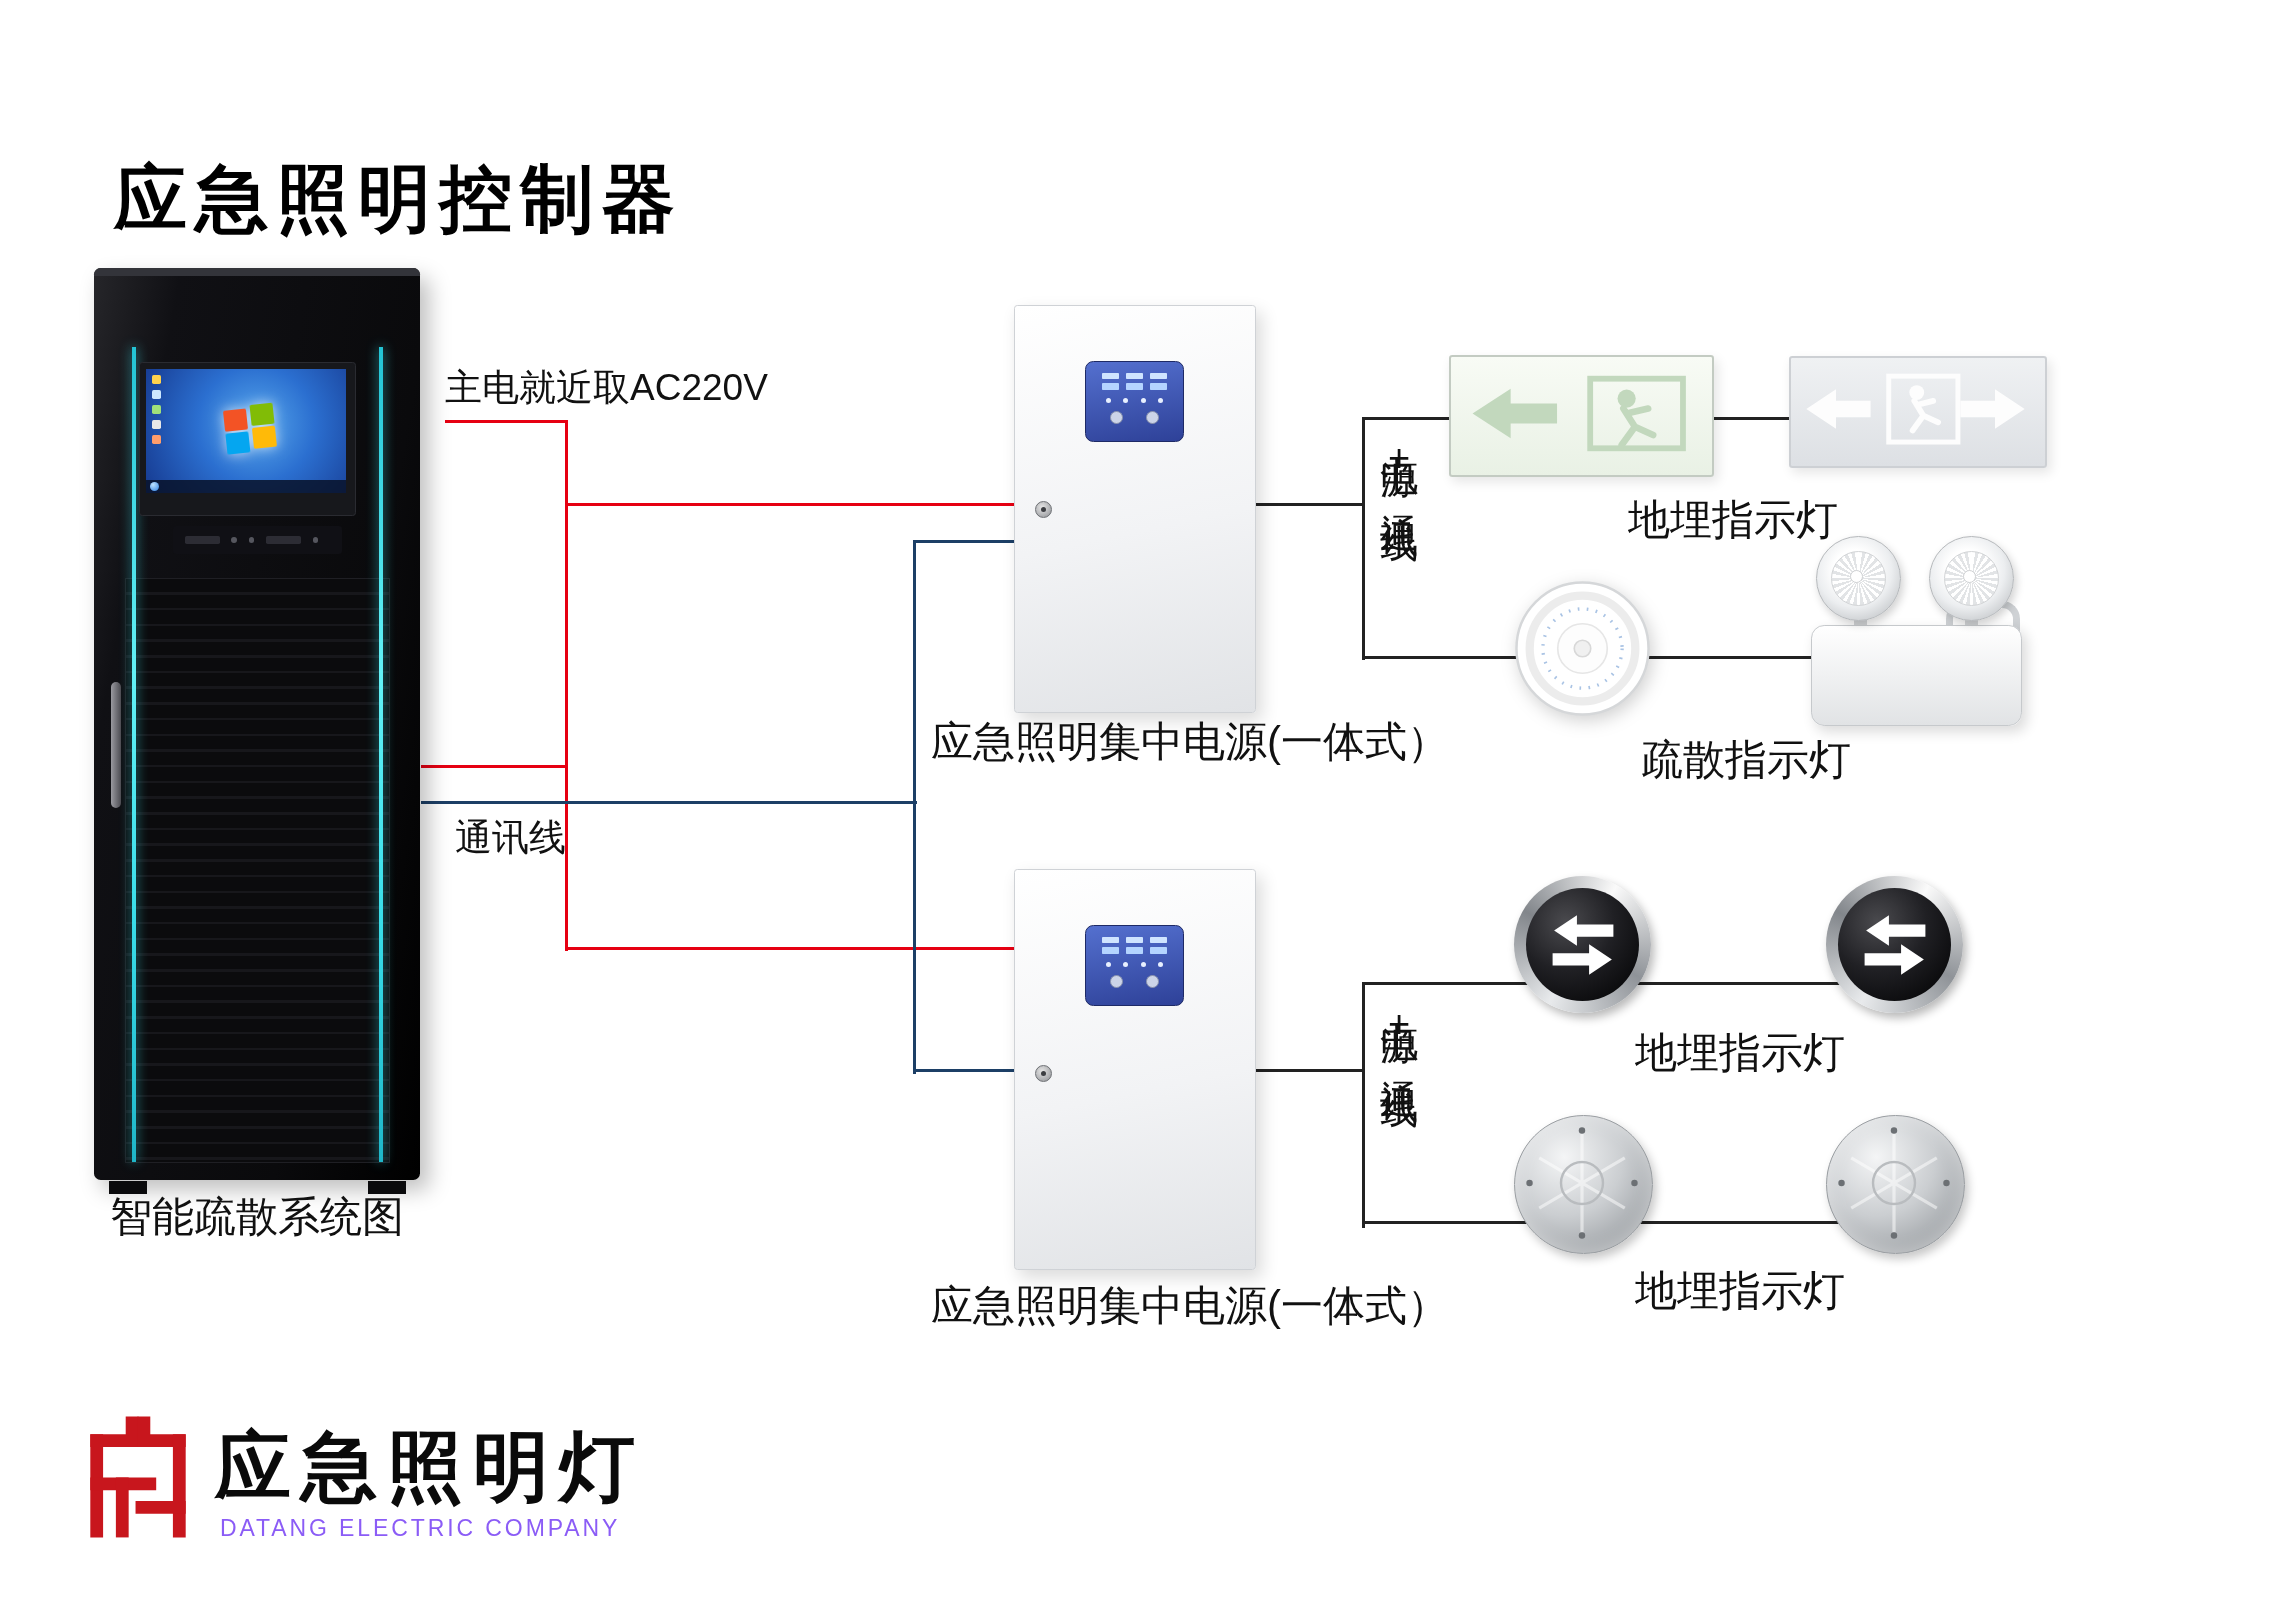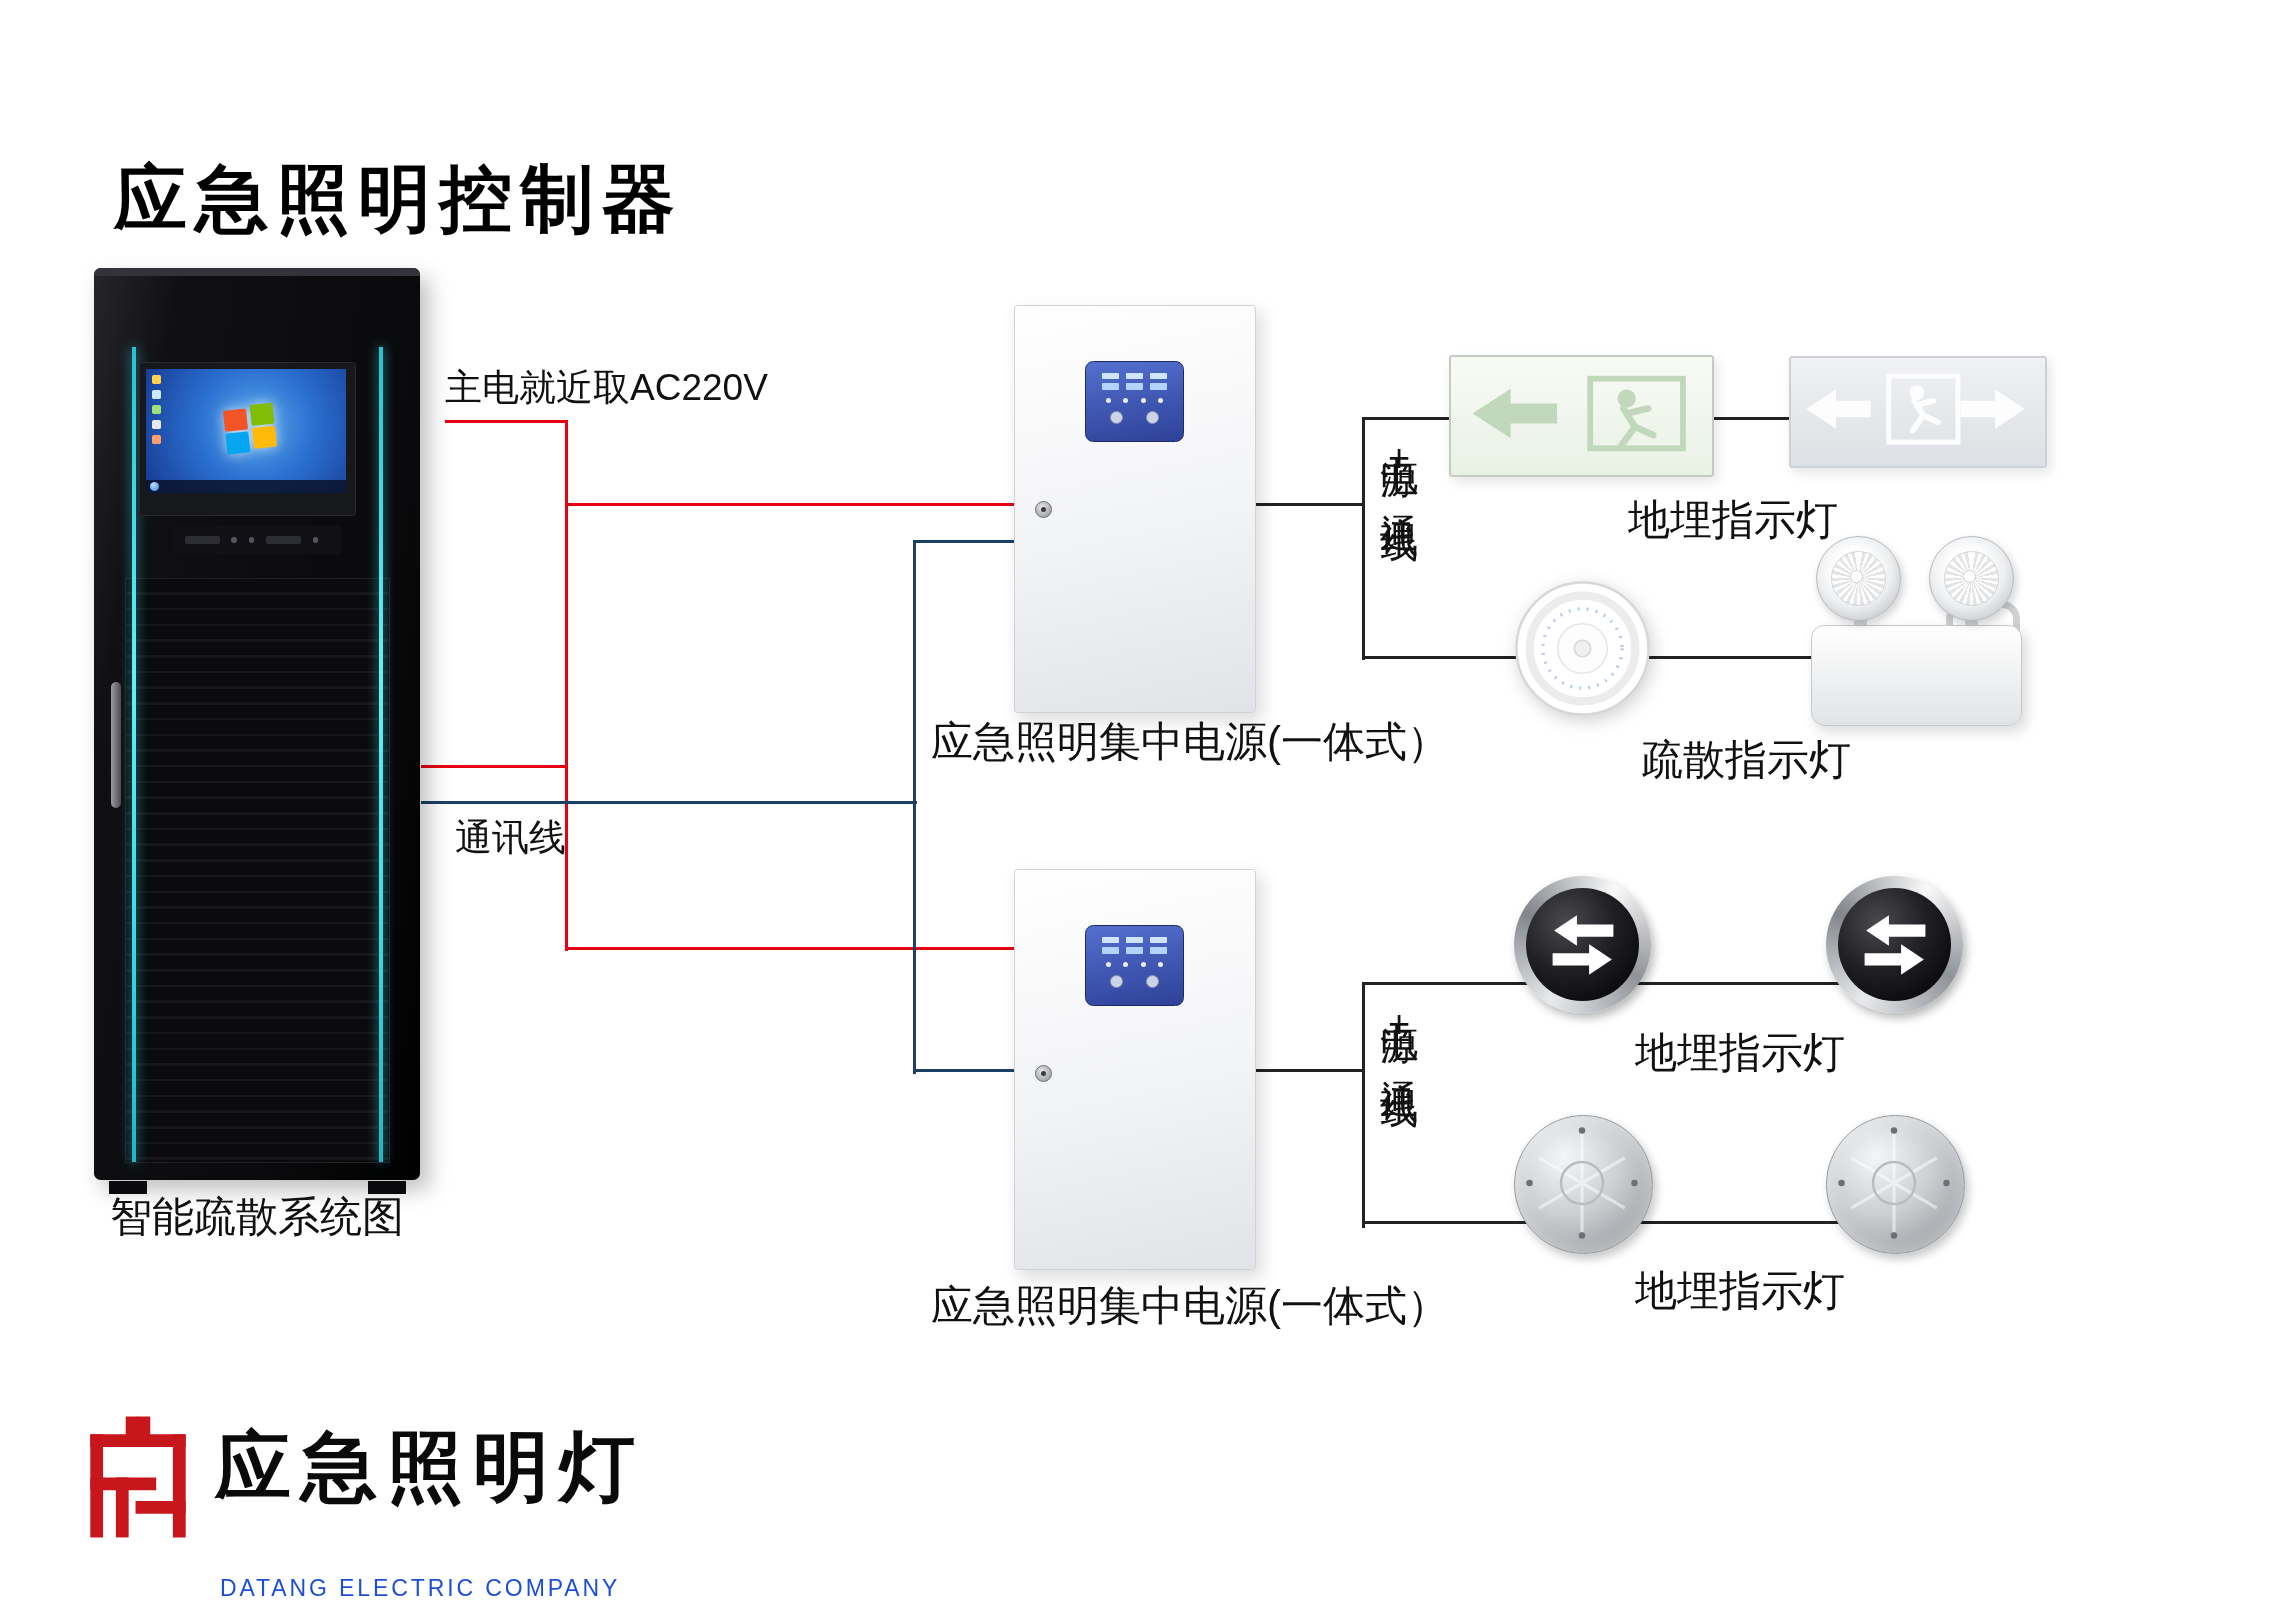--- a/index.html
+++ b/index.html
@@ -98,21 +98,21 @@
     display:flex;align-items:center;justify-content:center;
     box-shadow:3.3px 5px 10px rgba(0,0,0,.28);}
   .blight-face{width:113px;height:113px;border-radius:50%;
     background:radial-gradient(circle at 35% 30%,#4a4a4e 0%,#202024 45%,#0b0b0d 80%);
     display:flex;align-items:center;justify-content:center;}
   .slight{position:absolute;width:137px;height:137px;border-radius:50%;z-index:2;
     background:radial-gradient(circle at 36% 30%,#f4f5f6 0%,#cbced1 45%,#9da1a5 80%,#85898d 100%);
     border:1.7px solid #9a9ea2;box-shadow:3.3px 5px 10px rgba(0,0,0,.22), inset 0 0 18px rgba(255,255,255,.5);}
   
   .logo-name{position:absolute;left:215px;top:1417px;font-size:76px;font-weight:900;letter-spacing:10px;color:#0a0a0a;z-index:3;}
-  .logo-sub{position:absolute;left:220px;top:1575px;font-size:23px;letter-spacing:2.9px;color:#1d4ed8;z-index:3;}
+  .logo-sub{position:absolute;left:220px;top:1515px;font-size:23px;letter-spacing:2.9px;color:#8b5cf6;z-index:3;}
   .seal{position:absolute;left:79px;top:1407px;z-index:3;}
 </style>
 </head>
 <body>
 
 <div class="canvas">
 
   <div class="title">应急照明控制器</div>
 
   <div class="hl red" style="left:445px;top:420px;width:123px"></div>

